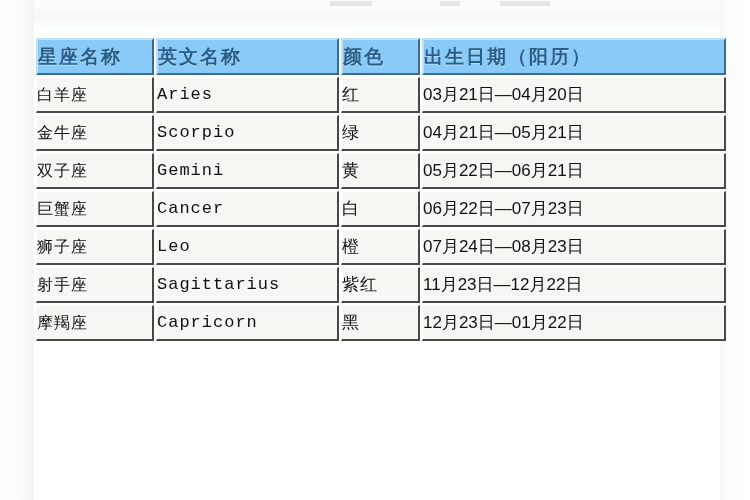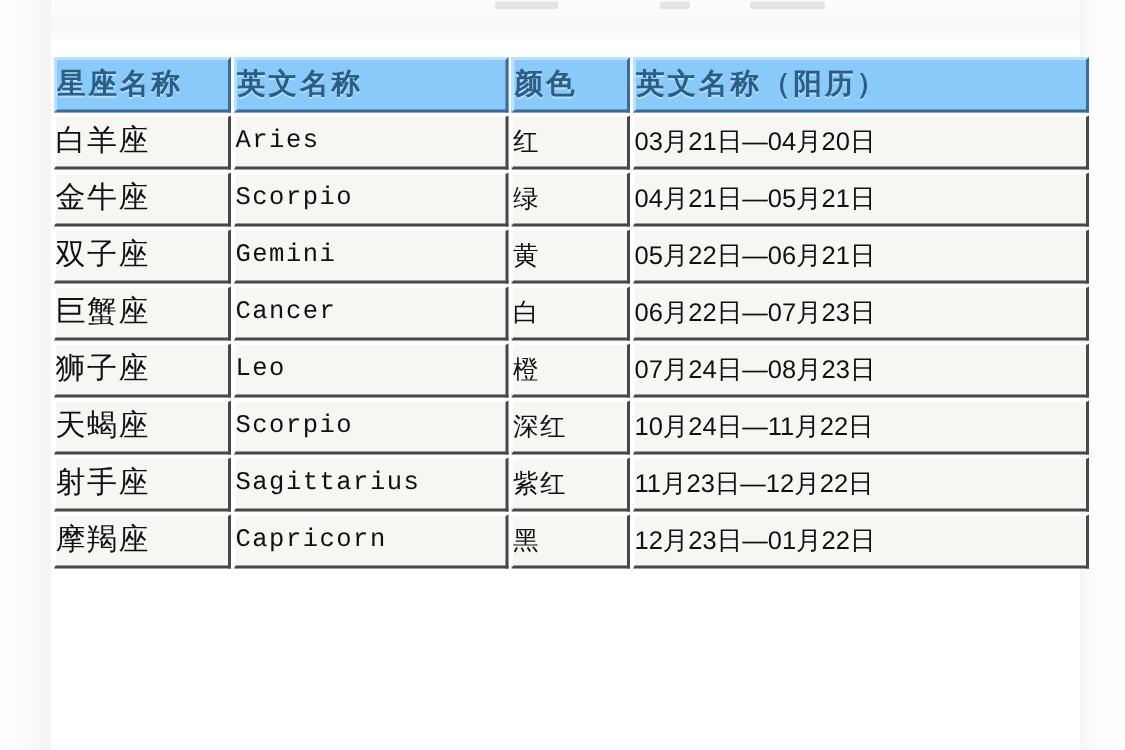--- a/index.html
+++ b/index.html
@@ -93,21 +93,21 @@
   
   tbody td {
     background: #f1f1ef;
     color: #151515;
     border-top: 1px solid #ffffff;
     border-left: 1px solid #ffffff;
     border-right: 2px solid #4a4a4a;
     border-bottom: 2px solid #4a4a4a;
   }
 
-  td.c-name   { font-size: 20px; letter-spacing: 1px; }
+  td.c-name   { font-size: 16px; letter-spacing: 1px; }
   td.c-en     { font-family: Liberation Mono, monospace;
                 font-size: 17px; letter-spacing: 1px; }
   td.c-color  { font-size: 17px; letter-spacing: 1px; }
   td.c-date   { font-size: 17px; letter-spacing: 0px; }
 
   col.w-name  { width: 118px; }
   col.w-en    { width: 183px; }
   col.w-color { width: 79px; }
   col.w-date  { width: 304px; }
 
@@ -134,21 +134,21 @@
       <col class="w-name">
         <col class="w-en">
         <col class="w-color">
         <col class="w-date">
     </colgroup>
     <thead>
       <tr>
         <th>星座名称</th>
         <th>英文名称</th>
         <th>颜色</th>
-        <th>英文名称（阳历）</th>
+        <th>出生日期（阳历）</th>
       </tr>
     </thead>
     <tbody id="zodiac-body">
         <tr>
           <td class="c-name">白羊座</td>
           <td class="c-en">Aries</td>
           <td class="c-color">红</td>
           <td class="c-date">03月21日—04月20日</td>
         </tr>
         <tr>
@@ -169,26 +169,20 @@
           <td class="c-color">白</td>
           <td class="c-date">06月22日—07月23日</td>
         </tr>
         <tr>
           <td class="c-name">狮子座</td>
           <td class="c-en">Leo</td>
           <td class="c-color">橙</td>
           <td class="c-date">07月24日—08月23日</td>
         </tr>
         <tr>
-          <td class="c-name">天蝎座</td>
-          <td class="c-en">Scorpio</td>
-          <td class="c-color">深红</td>
-          <td class="c-date">10月24日—11月22日</td>
-        </tr>
-        <tr>
           <td class="c-name">射手座</td>
           <td class="c-en">Sagittarius</td>
           <td class="c-color">紫红</td>
           <td class="c-date">11月23日—12月22日</td>
         </tr>
         <tr>
           <td class="c-name">摩羯座</td>
           <td class="c-en">Capricorn</td>
           <td class="c-color">黑</td>
           <td class="c-date">12月23日—01月22日</td>

